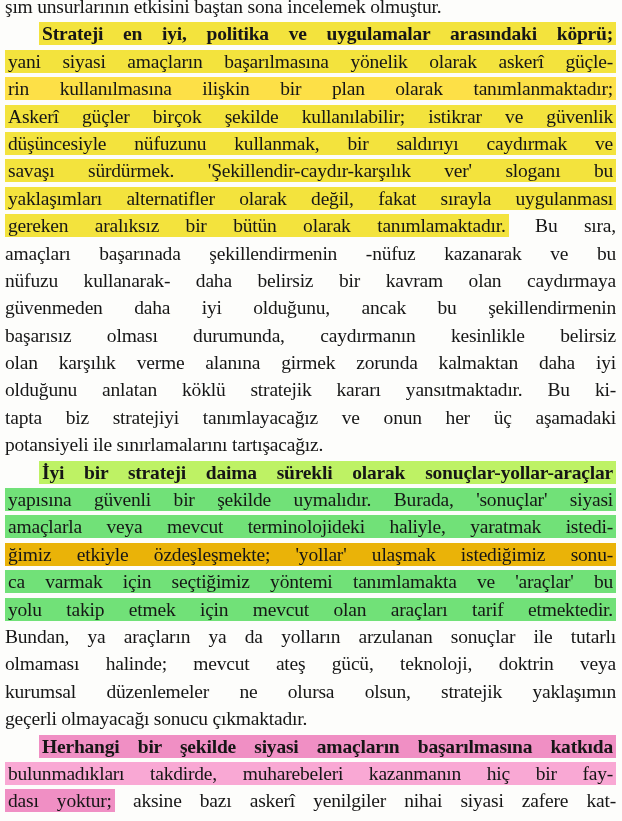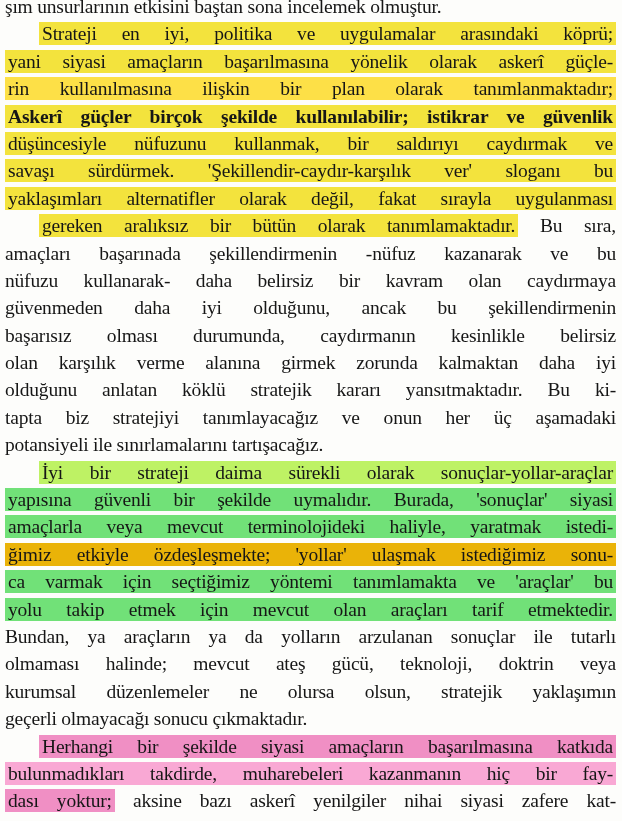--- a/index.html
+++ b/index.html
@@ -28,39 +28,40 @@
     white-space: nowrap;
     text-align: justify;
     text-align-last: justify;
   }
   .line.align-left {
     text-align: left;
     text-align-last: left;
   }
   .line.indent {
     padding-left: 34px;
+    font-weight: bold;
   }
   .hl {
     padding: 1px 3px;
   }
 </style>
 </head>
 <body>
 
 <div class="page" style="background: rgb(253, 253, 251); color: rgb(22, 22, 22);">
   <div class="text-block" id="text-block">
       <div class="line align-left"><span>şım unsurlarının etkisini baştan sona incelemek olmuştur.</span></div>
       <div class="line indent"><span class="hl" style="background-color: rgb(243, 227, 61);">Strateji en iyi, politika ve uygulamalar arasındaki köprü;</span></div>
       <div class="line"><span class="hl" style="background-color: rgb(243, 227, 61);">yani siyasi amaçların başarılmasına yönelik olarak askerî güçle-</span></div>
       <div class="line"><span class="hl" style="background-color: #fde047;">rin kullanılmasına ilişkin bir plan olarak tanımlanmaktadır;</span></div>
-      <div class="line"><span class="hl" style="background-color: rgb(243, 227, 61); font-weight: bold;">Askerî güçler birçok şekilde kullanılabilir; istikrar ve güvenlik</span></div>
+      <div class="line"><span class="hl" style="background-color: rgb(243, 227, 61);">Askerî güçler birçok şekilde kullanılabilir; istikrar ve güvenlik</span></div>
       <div class="line"><span class="hl" style="background-color: rgb(243, 227, 61);">düşüncesiyle nüfuzunu kullanmak, bir saldırıyı caydırmak ve</span></div>
       <div class="line"><span class="hl" style="background-color: rgb(243, 227, 61);">savaşı sürdürmek. 'Şekillendir-caydır-karşılık ver' sloganı bu</span></div>
       <div class="line"><span class="hl" style="background-color: rgb(243, 227, 61);">yaklaşımları alternatifler olarak değil, fakat sırayla uygulanması</span></div>
-      <div class="line"><span class="hl" style="background-color: rgb(243, 227, 61); margin-left: 34px;">gereken aralıksız bir bütün olarak tanımlamaktadır.</span><span> Bu sıra,</span></div>
+      <div class="line"><span class="hl" style="background-color: rgb(243, 227, 61);">gereken aralıksız bir bütün olarak tanımlamaktadır.</span><span> Bu sıra,</span></div>
       <div class="line"><span>amaçları başarınada şekillendirmenin -nüfuz kazanarak ve bu</span></div>
       <div class="line"><span>nüfuzu kullanarak- daha belirsiz bir kavram olan caydırmaya</span></div>
       <div class="line"><span>güvenmeden daha iyi olduğunu, ancak bu şekillendirmenin</span></div>
       <div class="line"><span>başarısız olması durumunda, caydırmanın kesinlikle belirsiz</span></div>
       <div class="line"><span>olan karşılık verme alanına girmek zorunda kalmaktan daha iyi</span></div>
       <div class="line"><span>olduğunu anlatan köklü stratejik kararı yansıtmaktadır. Bu ki-</span></div>
       <div class="line"><span>tapta biz stratejiyi tanımlayacağız ve onun her üç aşamadaki</span></div>
       <div class="line align-left"><span>potansiyeli ile sınırlamalarını tartışacağız.</span></div>
       <div class="line indent"><span class="hl" style="background-color: #bef264;">İyi bir strateji daima sürekli olarak sonuçlar-yollar-araçlar</span></div>
       <div class="line"><span class="hl" style="background-color: rgb(113, 225, 120);">yapısına güvenli bir şekilde uymalıdır. Burada, 'sonuçlar' siyasi</span></div>

